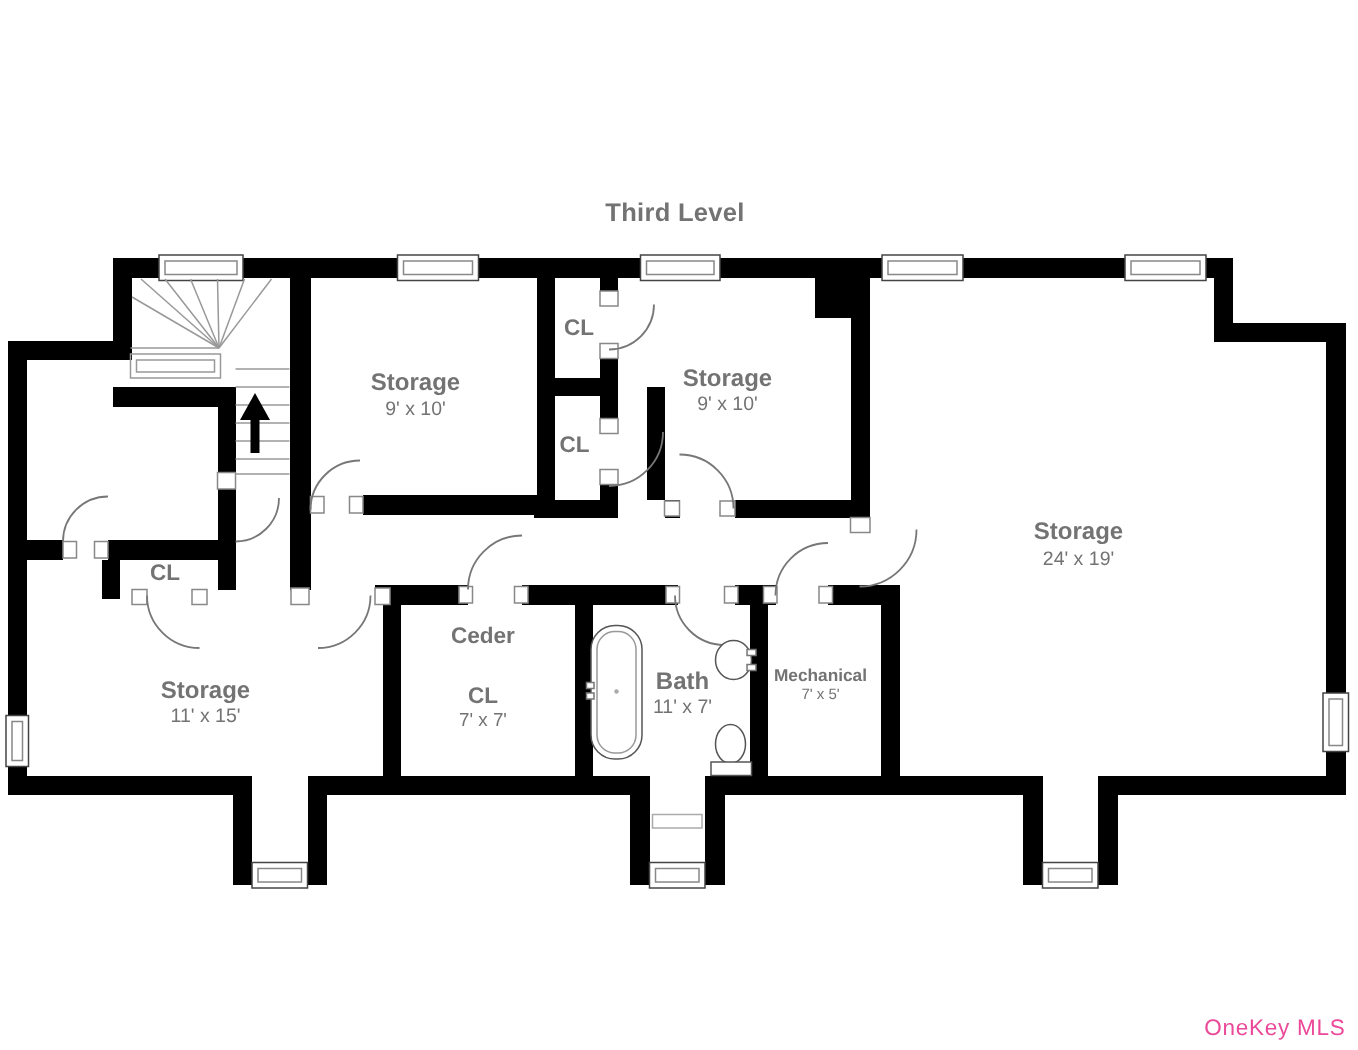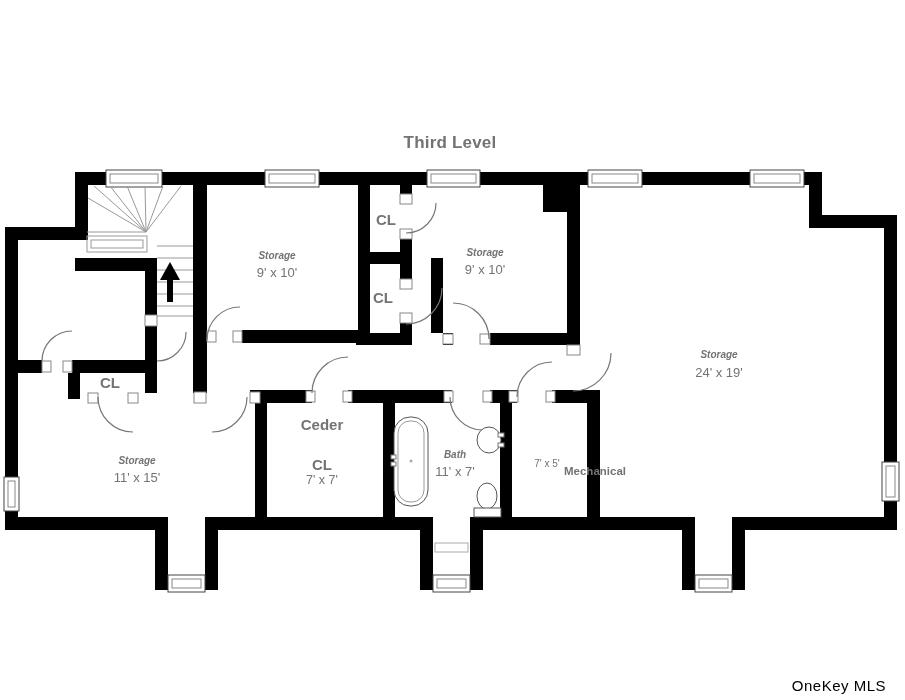--- a/index.html
+++ b/index.html
@@ -6,27 +6,27 @@
   .canvas{
     position:relative;width:905px;height:700px;background:#ffffff;
     font-family:"Liberation Sans", sans-serif;overflow:hidden;
   }
   .plan-svg{position:absolute;left:0;top:0;}
   .lbl{
     position:absolute;transform:translate(-50%,-50%);
     white-space:nowrap;color:#737373;text-align:center;line-height:1;
   }
   .title{font-size:17px;font-weight:bold;letter-spacing:.2px;}
-  .room-name{font-size:10px;font-weight:bold;font-style:italic;}
+  .room-name{font-size:16px;font-weight:bold;}
   .room-dims{font-size:13px;}
   .cl{font-size:15px;font-weight:bold;}
   .mech-name{font-size:11.5px;font-weight:bold;}
   .mech-dims{font-size:10px;}
   .watermark{
-    position:absolute;right:19px;bottom:6px;font-size:15px;color:#000000;
+    position:absolute;right:8px;bottom:6px;font-size:15px;color:#ec4899;
     transform:none;letter-spacing:.5px;
   }
 </style>
 </head>
 <body>
 
 <div class="canvas">
 
   <svg class="plan-svg" width="905" height="700" viewBox="0 0 905 700">
 
@@ -235,17 +235,17 @@
   <div class="lbl cl" style="left:383px;top:297px;">CL</div>
   <div class="lbl cl" style="left:110px;top:382px;">CL</div>
 
   <div class="lbl cl" style="left:322px;top:424px;">Ceder</div>
   <div class="lbl cl" style="left:322px;top:464px;">CL</div>
   <div class="lbl room-dims" style="left:322px;top:480px;font-size:12.5px;">7' x 7'</div>
 
   <div class="lbl room-name" style="left:455px;top:455px;">Bath</div>
   <div class="lbl room-dims" style="left:455px;top:471px;">11' x 7'</div>
 
-  <div class="lbl mech-name" style="left:547px;top:472px;margin-left:48px;">Mechanical</div>
+  <div class="lbl mech-name" style="left:547px;top:452px;">Mechanical</div>
   <div class="lbl mech-dims" style="left:547px;top:464px;">7' x 5'</div>
 
   <div class="watermark">OneKey MLS</div>
 </div>
 
 </body></html>

